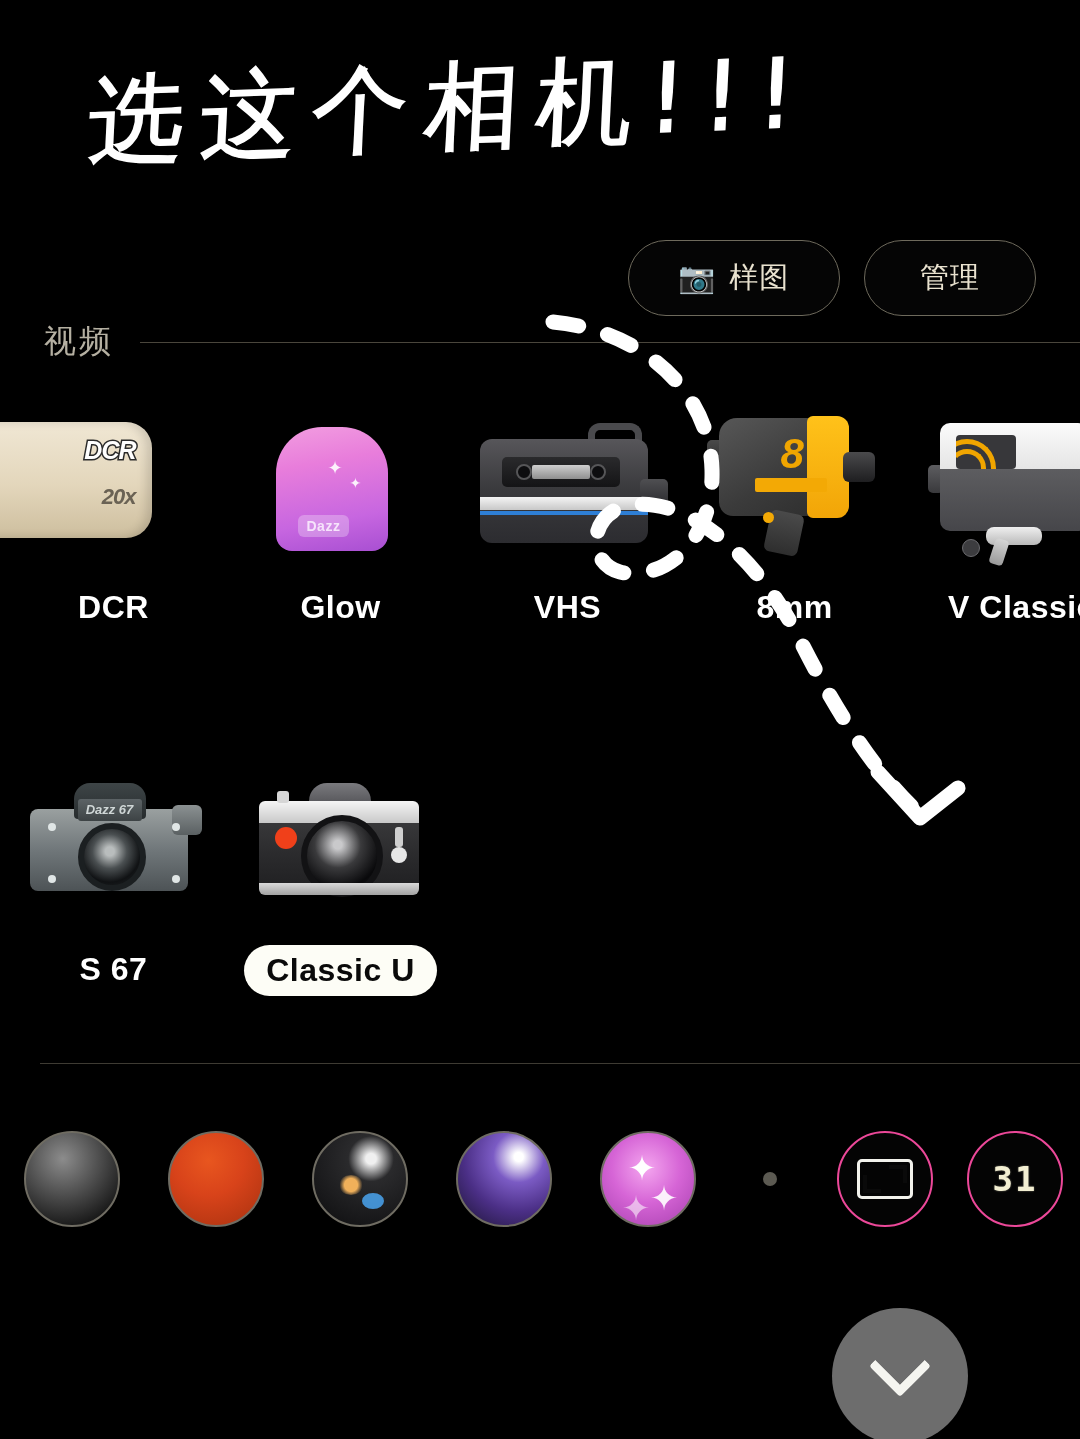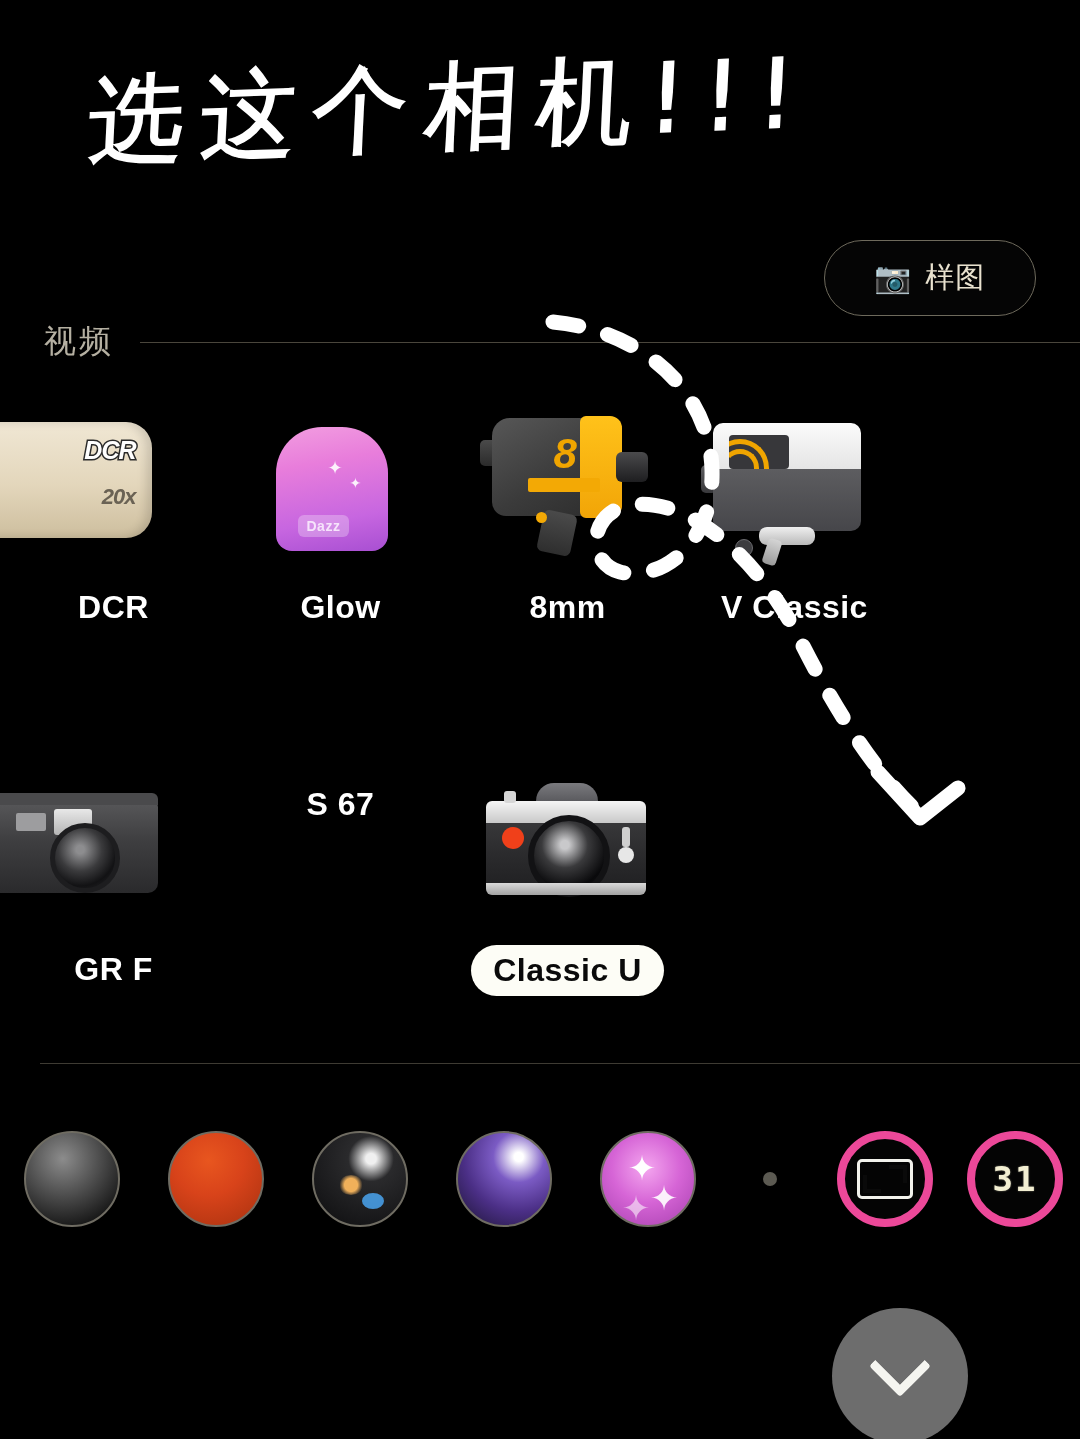--- a/index.html
+++ b/index.html
@@ -467,21 +467,21 @@
   }
   .lens-purple { background: radial-gradient(circle at 66% 26%, #ffffff 0 5%, #7b5bc4 28%, #4b2f86 60%, #1a1330 100%); }
   .lens-pink   { background: radial-gradient(circle at 48% 38%, #f4a6ef 0%, #d665d6 46%, #a63fae 100%); position:relative; }
   .lens-pink::after {
     content:"✦"; position:absolute; left:28%; top:16%;
     color:#fff; font-size: 34px; text-shadow: 22px 30px 0 rgba(255,255,255,.9), -6px 40px 0 rgba(255,255,255,.55);
   }
   .tiny-dot { width: 14px; height: 14px; border-radius:50%; background:#5c5a52; }
   .ring-btn {
     width: 96px; height: 96px; border-radius: 50%;
-    border: 8px solid #ec4899;
+    border: 2px solid #ec4899;
     display:flex; align-items:center; justify-content:center;
     background:#040404;
   }
   .ratio-icon {
     width: 56px; height: 40px; border: 3px solid #f2f2ec; border-radius: 5px;
     position: relative;
   }
   .ratio-icon::before, .ratio-icon::after {
     content:""; position:absolute; width:14px;height:14px;
   }
@@ -513,20 +513,23 @@
 <body>
 
 <div id="screen">
 
   <div class="handwriting">选这个相机!!!</div>
 
   <div class="pill-row">
     <div class="pill pill-sample">
       <span class="cam-emoji">📷</span>
       <span>样图</span>
+    </div>
+    <div class="pill pill-manage">
+      <span>管理</span>
     </div>
   </div>
 
   <div class="section-head" id="sec-video">
     <span class="title">视频</span>
     <span class="rule"></span>
   </div>
 
   <div class="cam-row" id="row-video">
 
@@ -550,20 +553,37 @@
           <div class="body">
             <span class="spark" style="left:52px;top:30px;">✦</span>
             <span class="spark" style="left:74px;top:48px;font-size:14px;">✦</span>
             <div class="tag">Dazz</div>
           </div>
         </div>
       </div>
       <div class="cam-label">Glow</div>
     </div>
 
+    <div class="cam-cell">
+      <div class="cam-art">
+        <div class="art-vhs">
+          <div class="handle"></div>
+          <div class="body"></div>
+          <div class="lens"></div>
+          <div class="window">
+              <div class="reel"></div>
+              <div class="tape"></div>
+              <div class="reel"></div>
+            </div>
+          <div class="stripe"></div>
+          <div class="stripe-blue"></div>
+        </div>
+      </div>
+      <div class="cam-label">VHS</div>
+    </div>
 
     <div class="cam-cell">
       <div class="cam-art">
         <div class="art-8mm">
           <div class="knob"></div>
           <div class="body"></div>
           <div class="yellow"></div>
           <div class="lens"></div>
           <div class="eight">8</div>
           <div class="bar"></div>
@@ -592,34 +612,35 @@
           <div class="stick"></div>
         </div>
       </div>
       <div class="cam-label">V Classic</div>
     </div>
   </div>
 
 
   <div class="cam-row" id="row-photo">
 
+
     <div class="cam-cell">
       <div class="cam-art">
-        <div class="slr art-grf">
+        <div class="slr art-s67">
           <div class="body"></div>
-          <div class="topbar"></div>
-          <div class="vf"></div>
-          <div class="flash"></div>
+          <div class="grip"></div>
+          <div class="prism"></div>
+          <div class="plate">Dazz 67</div>
+          <div class="scrw" style="left:22px;top:40px;"></div>
+          <div class="scrw" style="right:22px;top:40px;"></div>
+          <div class="scrw" style="left:22px;top:92px;"></div>
+          <div class="scrw" style="right:22px;top:92px;"></div>
           <div class="lens"></div>
         </div>
       </div>
-      <div class="cam-label">GR F</div>
-    </div>
-
-    <div class="cam-cell">
       <div class="cam-label">S 67</div>
     </div>
 
 
 
     <div class="cam-cell">
       <div class="cam-art">
         <div class="slr art-classicu">
           <div class="prism"></div>
           <div class="body"></div>

